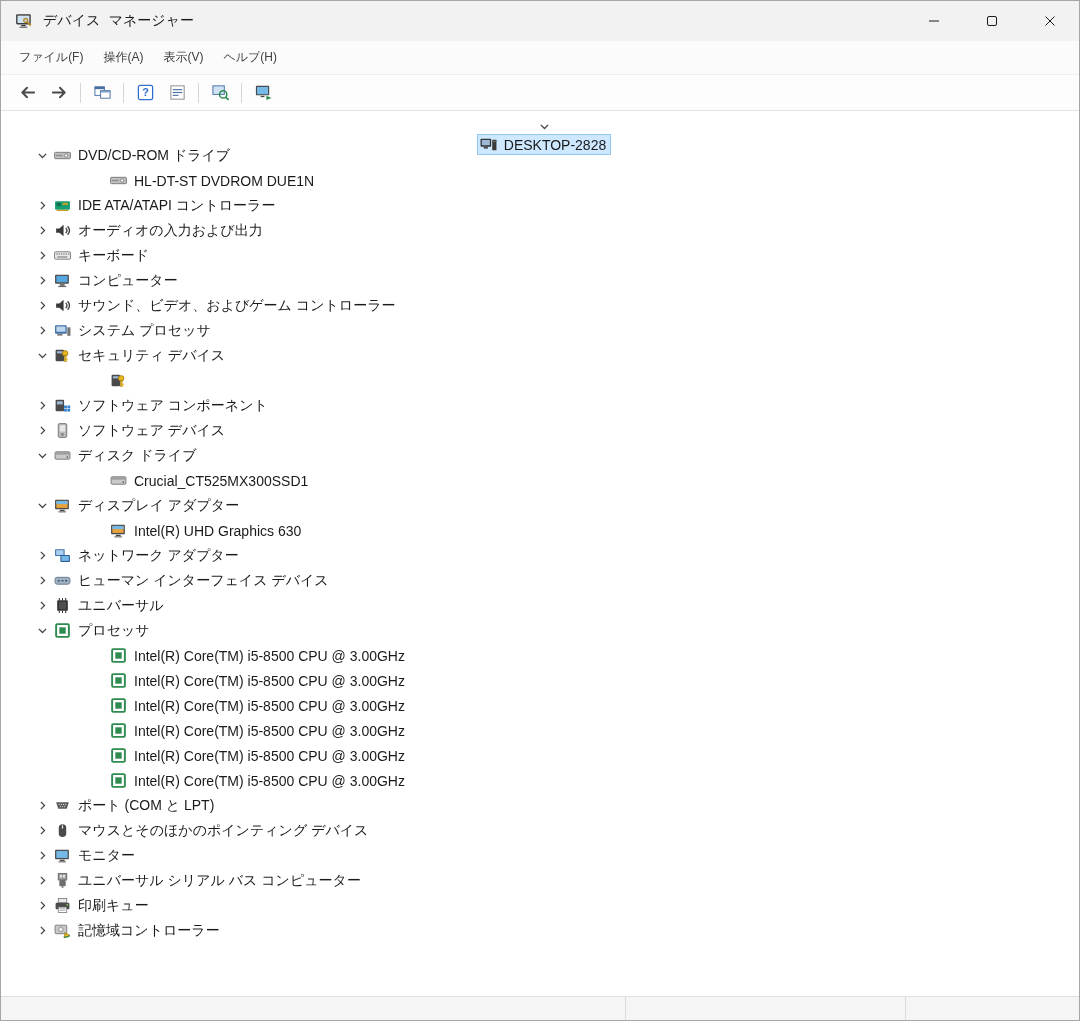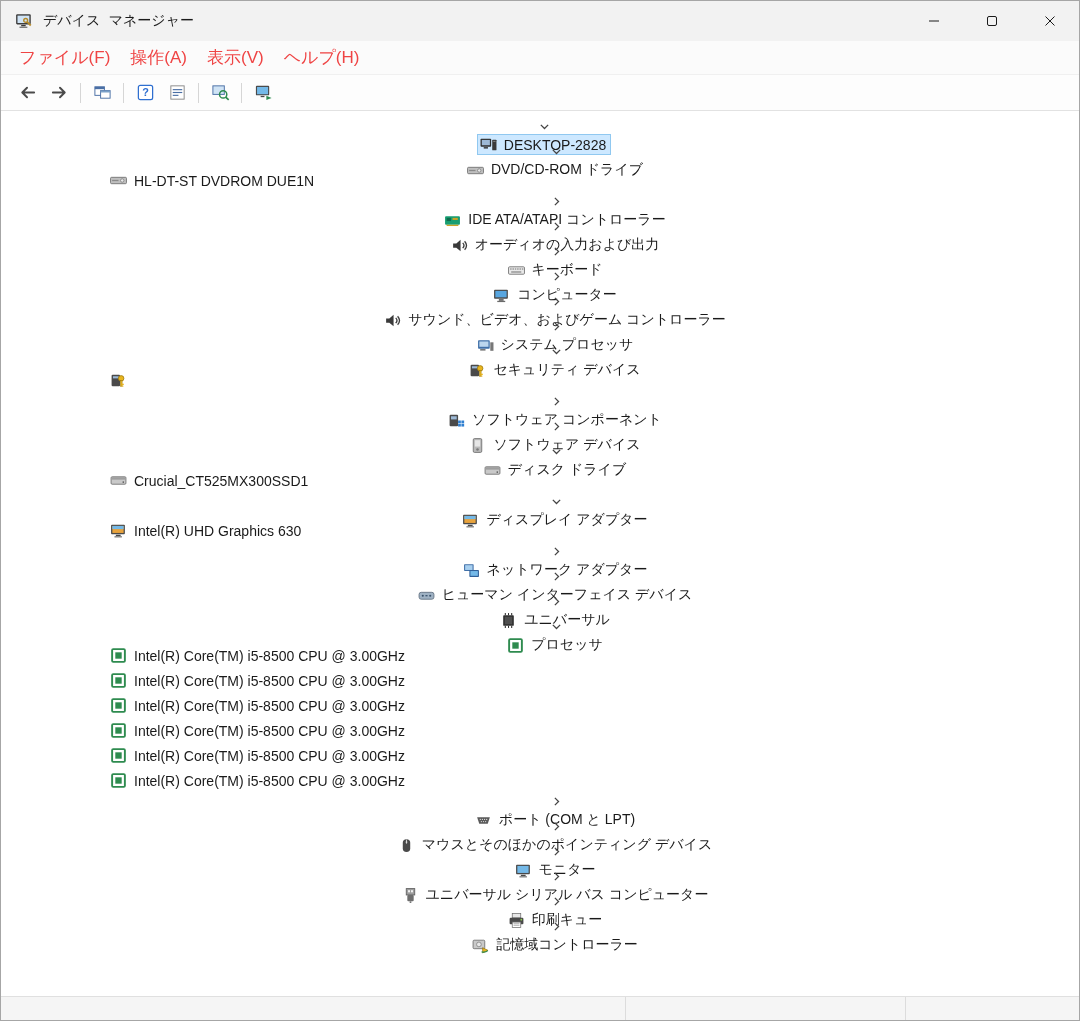--- a/index.html
+++ b/index.html
@@ -13,31 +13,31 @@
   
   .titlebar { height:40px; background:#f2f2f2; display:flex; align-items:center; flex:0 0 auto;font-family:Liberation Mono, monospace; }
   .titlebar .app-icon { width:18px; height:18px; margin:0 10px 0 14px; display:inline-flex; }
   .titlebar .app-icon svg { width:18px; height:18px; }
   .title-text { font-size:14px; color:#1b1b1b; }
   .win-controls { margin-left:auto; display:flex; height:100%; }
   .win-btn { width:58px; height:100%; display:flex; align-items:center; justify-content:center; cursor:default; }
   .win-btn svg { width:12px; height:12px; }
   
   .menubar { height:34px; background:#fbfbfb; display:flex; align-items:center; padding-left:8px; border-bottom:1px solid #f0f0f0; flex:0 0 auto; }
-  .menu-item { font-size:17px; padding:5px 10px; color:#ef4444; }
+  .menu-item { font-size:12px; padding:5px 10px; color:#404040; }
   
   .toolbar { height:36px; background:#fdfdfd; display:flex; align-items:center; padding-left:10px; border-bottom:1px solid #e2e2e2; flex:0 0 auto; }
   .tool-btn { width:28px; height:28px; display:flex; align-items:center; justify-content:center; margin:0 2px; }
   .tool-btn svg { width:19px; height:19px; }
   .tool-sep { width:1px; height:20px; background:#d6d6d6; margin:0 5px; }
   
   .tree { flex:1 1 auto; background:#fff; overflow:hidden; padding-top:7px; }
   .tree-row { display:flex; align-items:center; height:25px; cursor:default; }
   .tree-row.level-0 { padding-left:8px;flex-direction:column; }
-  .tree-row.level-1 { padding-left:32px;flex-direction:column; }
+  .tree-row.level-1 { padding-left:32px; }
   .tree-row.level-2 { padding-left:64px;gap:24px; }
   .twisty { width:18px; height:16px; display:inline-flex; align-items:center; justify-content:center; flex:0 0 auto; }
   .twisty svg { width:13px; height:13px; }
   .row-inner { display:inline-flex; align-items:center; padding:1px 4px 1px 2px; border:1px solid transparent; }
   .tree-row.selected .row-inner { background:#cde8ff; border:1px solid #90c8f0; }
   .tree-icon { width:18px; height:17px; margin-right:6px; display:inline-flex; flex:0 0 auto; }
   .tree-icon svg { width:17px; height:17px; }
   .tree-label { font-size:14px; white-space:nowrap; }
   
   .statusbar { height:24px; background:#f5f5f5; border-top:1px solid #e0e0e0; display:flex; flex:0 0 auto; }

